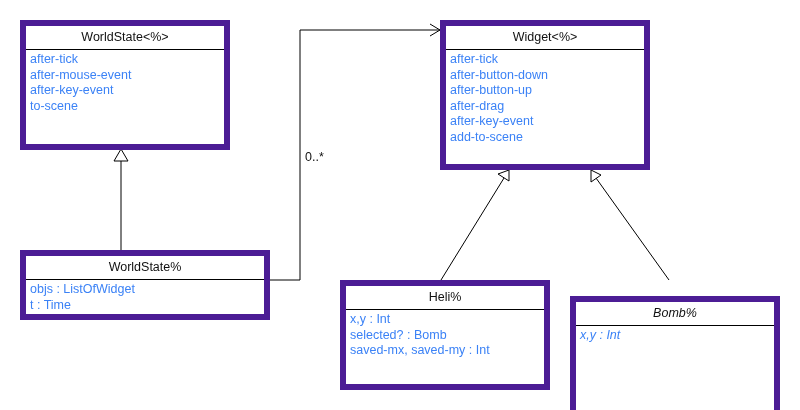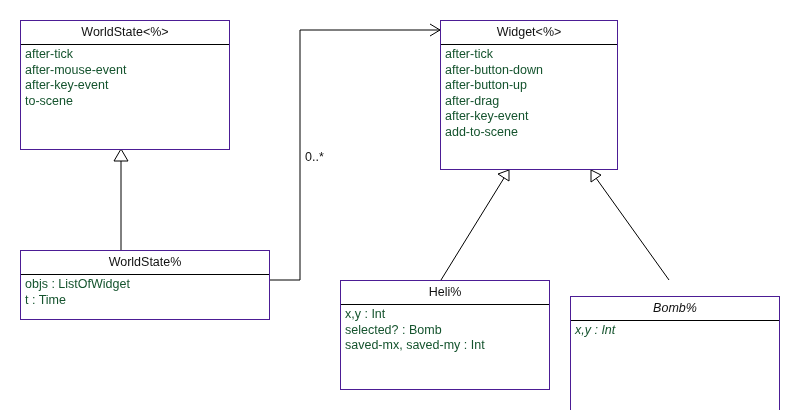--- a/index.html
+++ b/index.html
@@ -1,19 +1,19 @@
 <!DOCTYPE html>
 <html><head>
 <meta charset="utf-8">
 <style>
   html, body { margin: 0; padding: 0; background: #ffffff; }
   body { width: 800px; height: 410px; position: relative; overflow: hidden; font-family: "Liberation Sans", sans-serif; }
-  .cls { position: absolute; border: 1px solid #4c1d95; background: #fff; box-sizing: border-box; }
+  .cls { position: absolute; border: 6px solid #4c1d95; background: #fff; box-sizing: border-box; }
   .cls .hdr { height: 23px; border-bottom: 1px solid #000; text-align: center; font-size: 12.5px; line-height: 23px; color: #111; }
-  .cls .body { padding: 2px 4px; font-size: 12.5px; line-height: 15.5px; color: #14532d; }
+  .cls .body { padding: 2px 4px; font-size: 12.5px; line-height: 15.5px; color: #3b82f6; }
   .cls .body div { white-space: nowrap; }
   svg.links { position: absolute; left: 0; top: 0; }
   .mult { position: absolute; font-size: 12.5px; color: #111; }
 </style>
 </head>
 <body>
 
 <svg class="links" width="800" height="410">
 
   <line x1="121" y1="161" x2="121" y2="250" stroke="#000" stroke-width="1"></line>
@@ -42,21 +42,21 @@
 </div>
 
 <div class="cls" style="left:20px; top:250px; width:250px; height:70px;">
   <div class="hdr">WorldState%</div>
   <div class="body">
     <div>objs : ListOfWidget</div>
     <div>t : Time</div>
   </div>
 </div>
 
-<div class="cls" style="left:440px; top:20px; width:178px; height:150px;">
+<div class="cls" style="left:440px; top:20px; width:210px; height:150px;">
   <div class="hdr">Widget&lt;%&gt;</div>
   <div class="body">
     <div>after-tick</div>
     <div>after-button-down</div>
     <div>after-button-up</div>
     <div>after-drag</div>
     <div>after-key-event</div>
     <div>add-to-scene</div>
   </div>
 </div>

